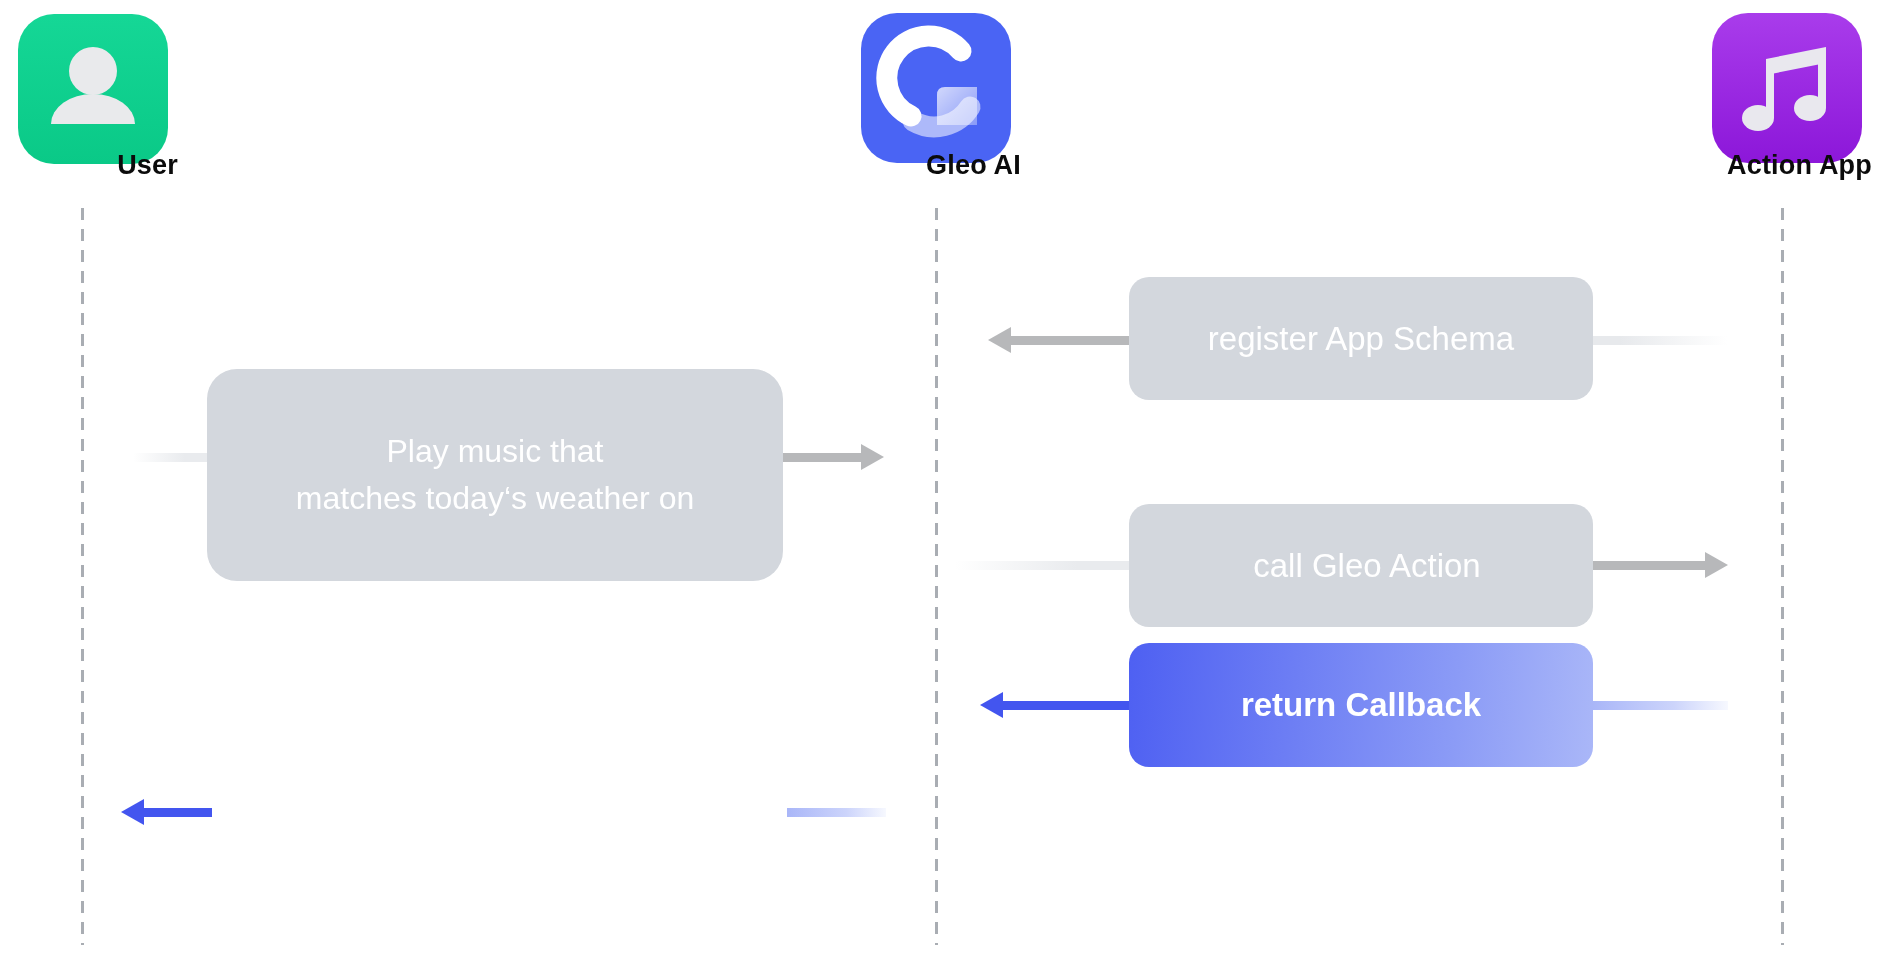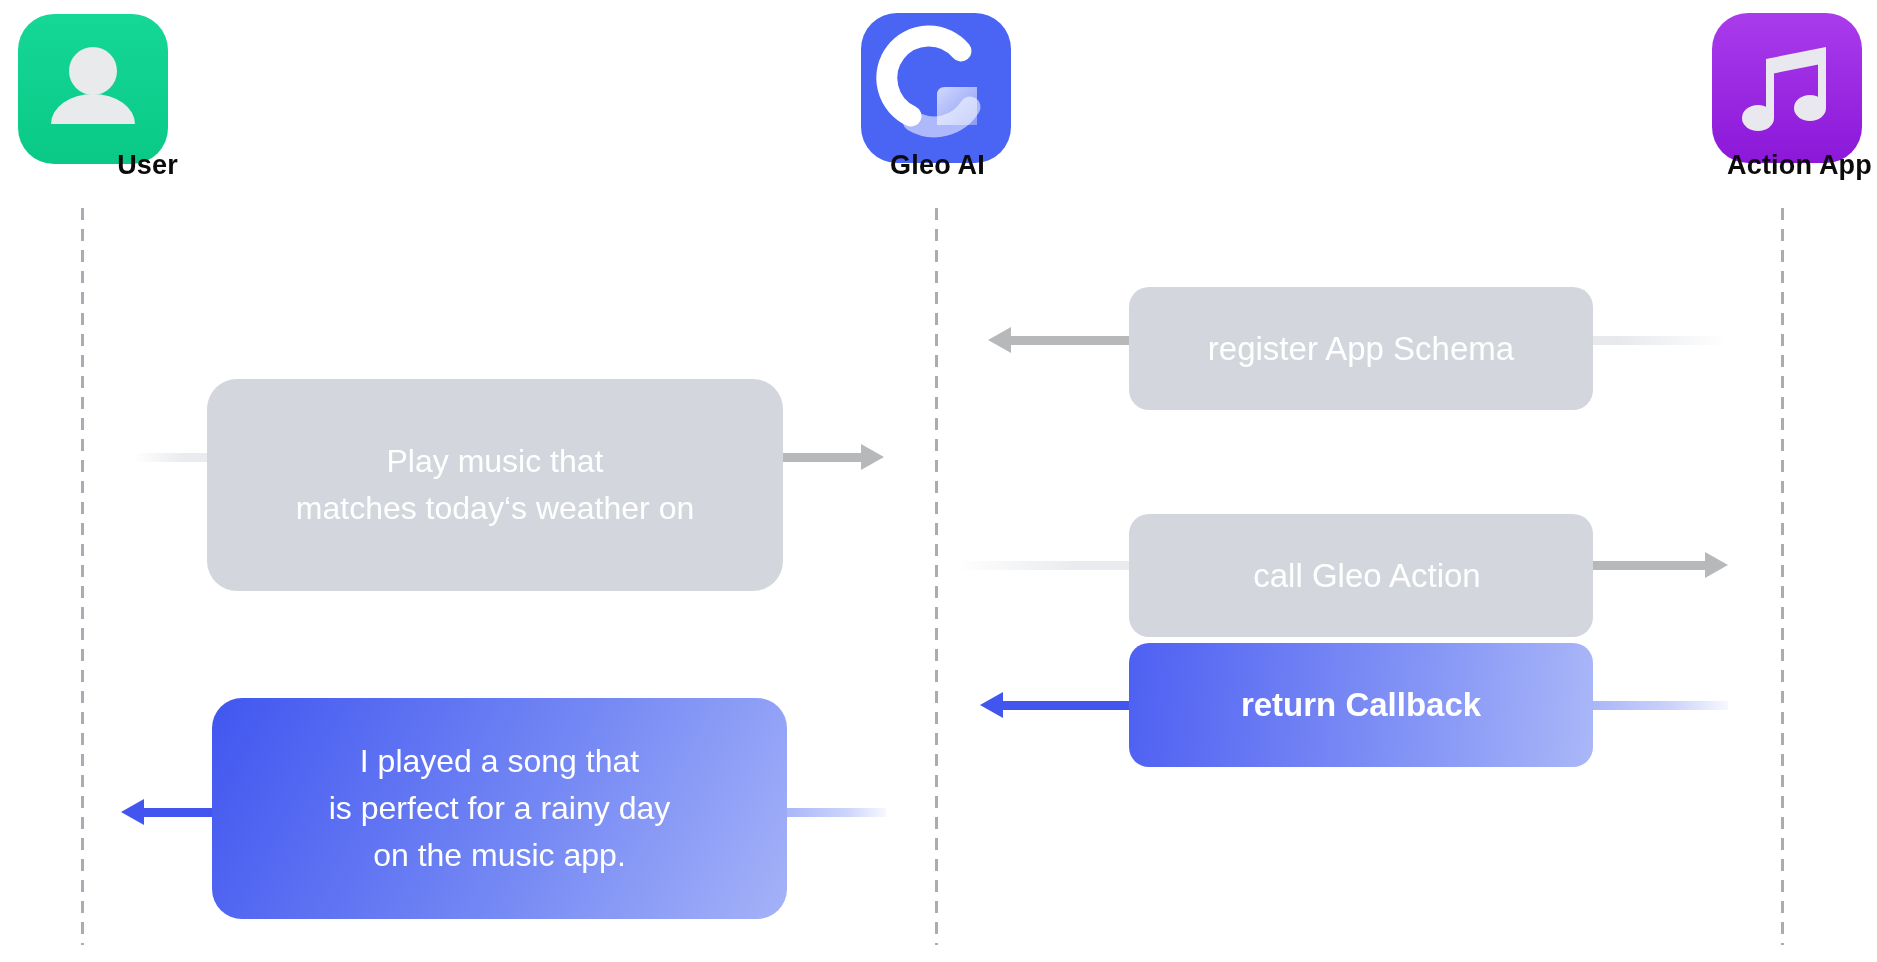--- a/index.html
+++ b/index.html
@@ -11,35 +11,35 @@
 
   
   .actor-icon { position:absolute; width:150px; height:150px; border-radius:36px; top:14px;
                 display:flex; align-items:center; justify-content:center; }
   .icon-user  { left:18px;   background:linear-gradient(180deg,#15d796,#0ac987); }
   .icon-gleo  { left:861px; top:13px; background:#4a64f4; }
   .icon-music { left:1712px; top:13px; background:linear-gradient(180deg,#a93ceb,#8c17d9); }
   .actor-label { position:absolute; top:150px; width:170px; text-align:right;
                  font-size:27px; font-weight:700; color:#0b0b0b; letter-spacing:0.2px; }
   .label-user  { left:8px; }
-  .label-gleo  { left:815px; }
+  .label-gleo  { left:851px; }
   .label-music { left:1702px; }
 
   
   .lifeline { position:absolute; top:208px; width:3px; height:737px;
     background:repeating-linear-gradient(180deg,#a9adb3 0 12px, transparent 12px 21px); }
   .lifeline.user  { left:81px; }
   .lifeline.gleo  { left:935px; }
   .lifeline.music { left:1781px; }
 
   
   .msg-box { position:absolute; display:flex; align-items:center; justify-content:center;
              text-align:center; color:#ffffff; }
   .msg-box .line { display:block; }
-  .box-gray { background:#d3d7dd;margin-top:10px; }
+  .box-gray { background:#d3d7dd; }
   .box-blue-sm { background:linear-gradient(95deg,#4e60f2 0%,#8b9bf6 70%,#aab7f8 100%); }
   .box-blue-lg { background:linear-gradient(118deg,#4156f0 0%,#7387f4 55%,#a5b2f8 100%); }
 
   .box-user-request { left:207px; top:369px; width:576px; height:212px; border-radius:30px;
                       font-size:32px; line-height:47px; }
   .box-register { left:1129px; top:277px; width:464px; height:123px; border-radius:20px; font-size:33px; }
   .box-call     { left:1129px; top:504px; width:464px; height:123px; border-radius:20px; font-size:33px;padding-left:12px; }
   .box-return   { left:1129px; top:643px; width:464px; height:124px; border-radius:20px; font-size:33px;font-weight:bold; }
   .box-reply    { left:212px; top:698px; width:575px; height:221px; border-radius:30px;
                   font-size:32px; line-height:47px; }
@@ -129,22 +129,15 @@
 
   <div class="head left blue" style="left:980px; top:692px;"></div>
   <div class="shaft blue-shaft" style="left:1001px; top:701px; width:128px;"></div>
   <div class="msg-box box-blue-sm box-return">
     <span>return Callback</span>
   </div>
   <div class="shaft tail-fade-right-blue" style="left:1593px; top:701px; width:135px;"></div>
 
   <div class="head left blue" style="left:121px; top:799px;"></div>
   <div class="shaft blue-shaft" style="left:142px; top:808px; width:70px;"></div>
-  <div class="msg-box box-blue-lg box-reply">
-    <div>
-      <span class="line">I played a song that</span>
-      <span class="line">is perfect for a rainy day</span>
-      <span class="line">on the music app.</span>
-    </div>
-  </div>
   <div class="shaft tail-fade-right-blue" style="left:787px; top:808px; width:99px;"></div>
 
 </div>
 
 </body></html>

